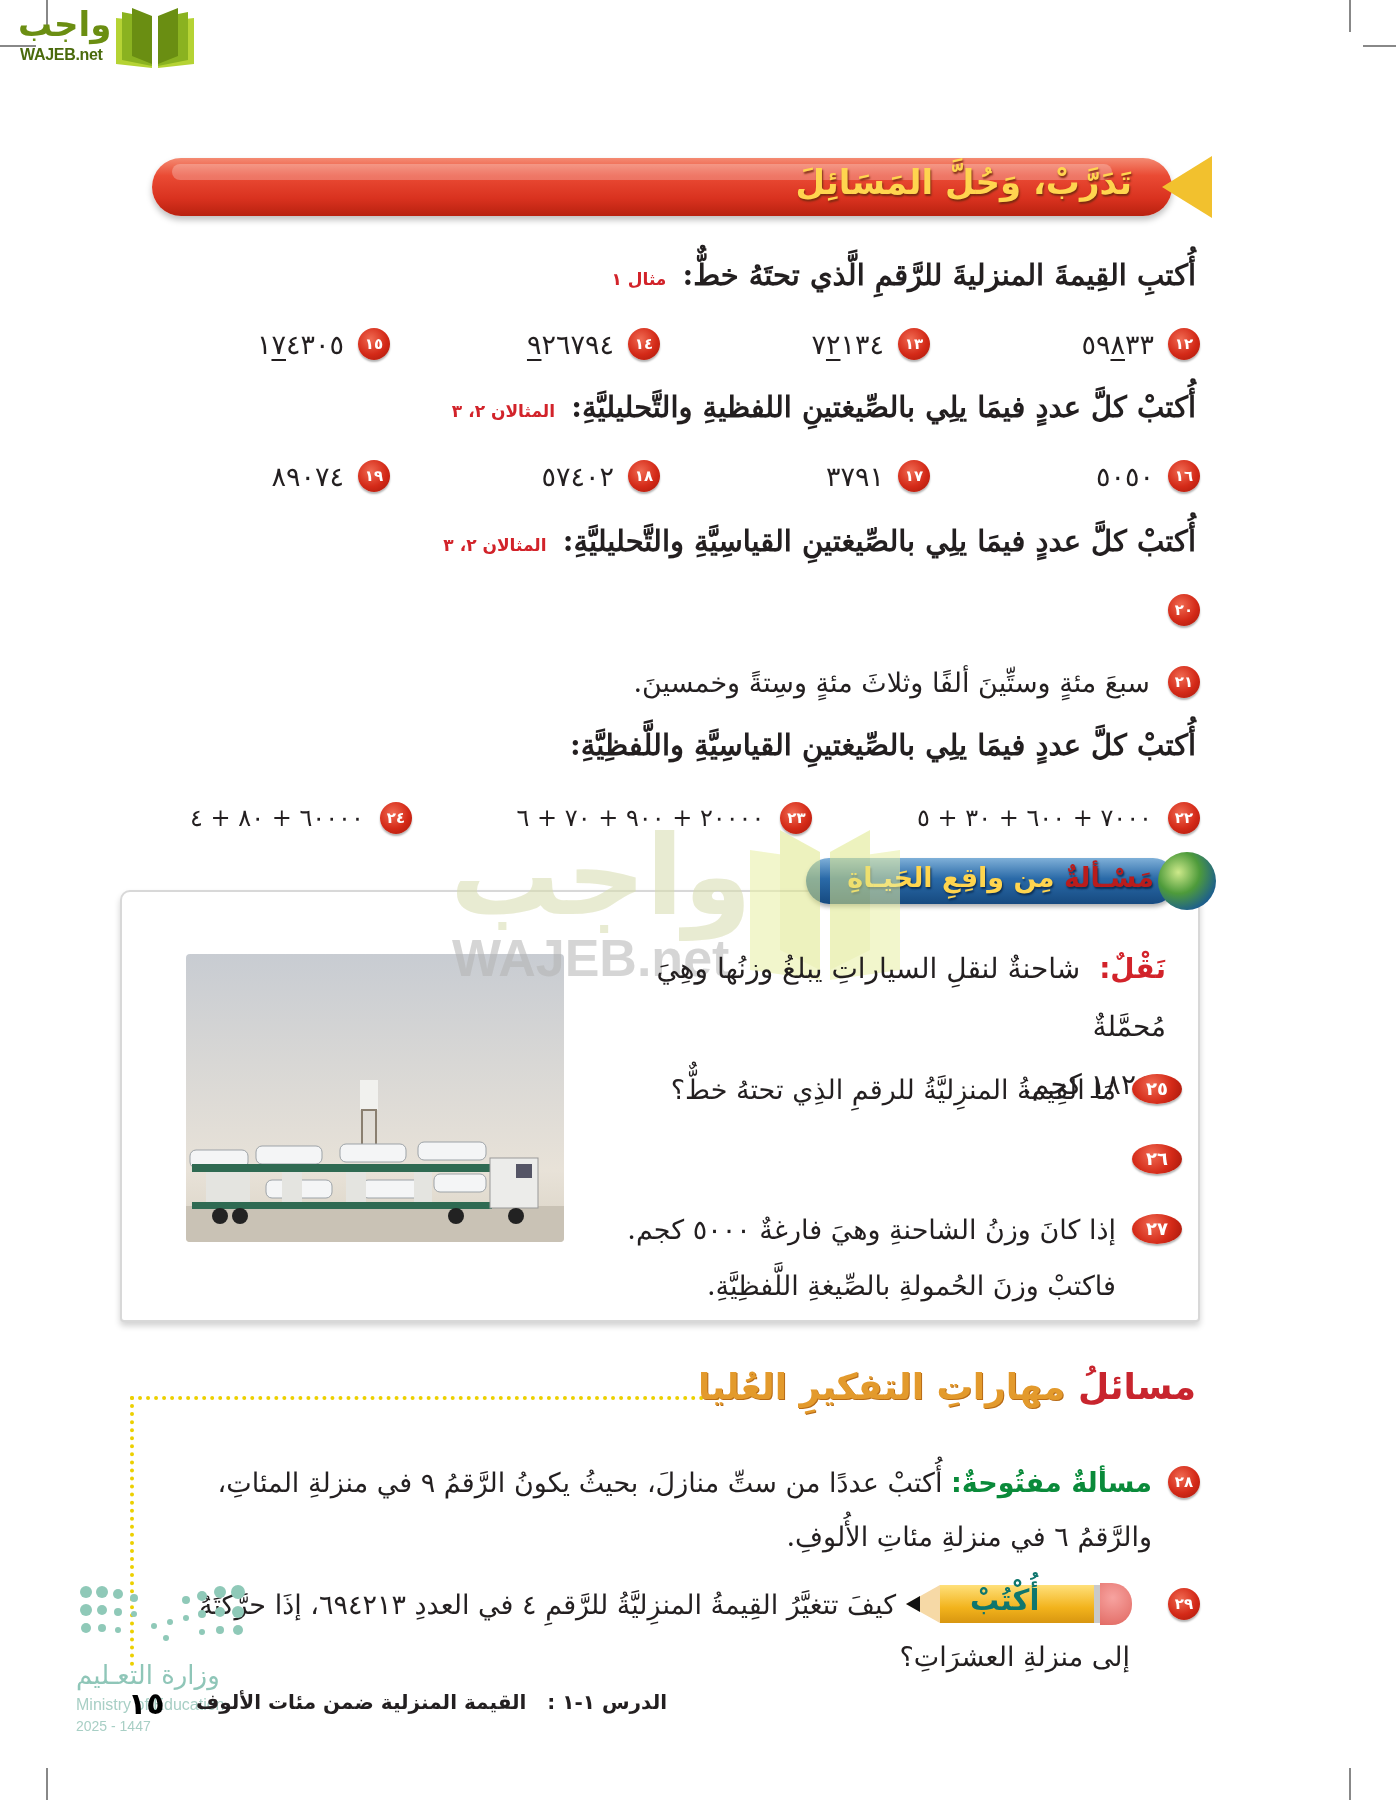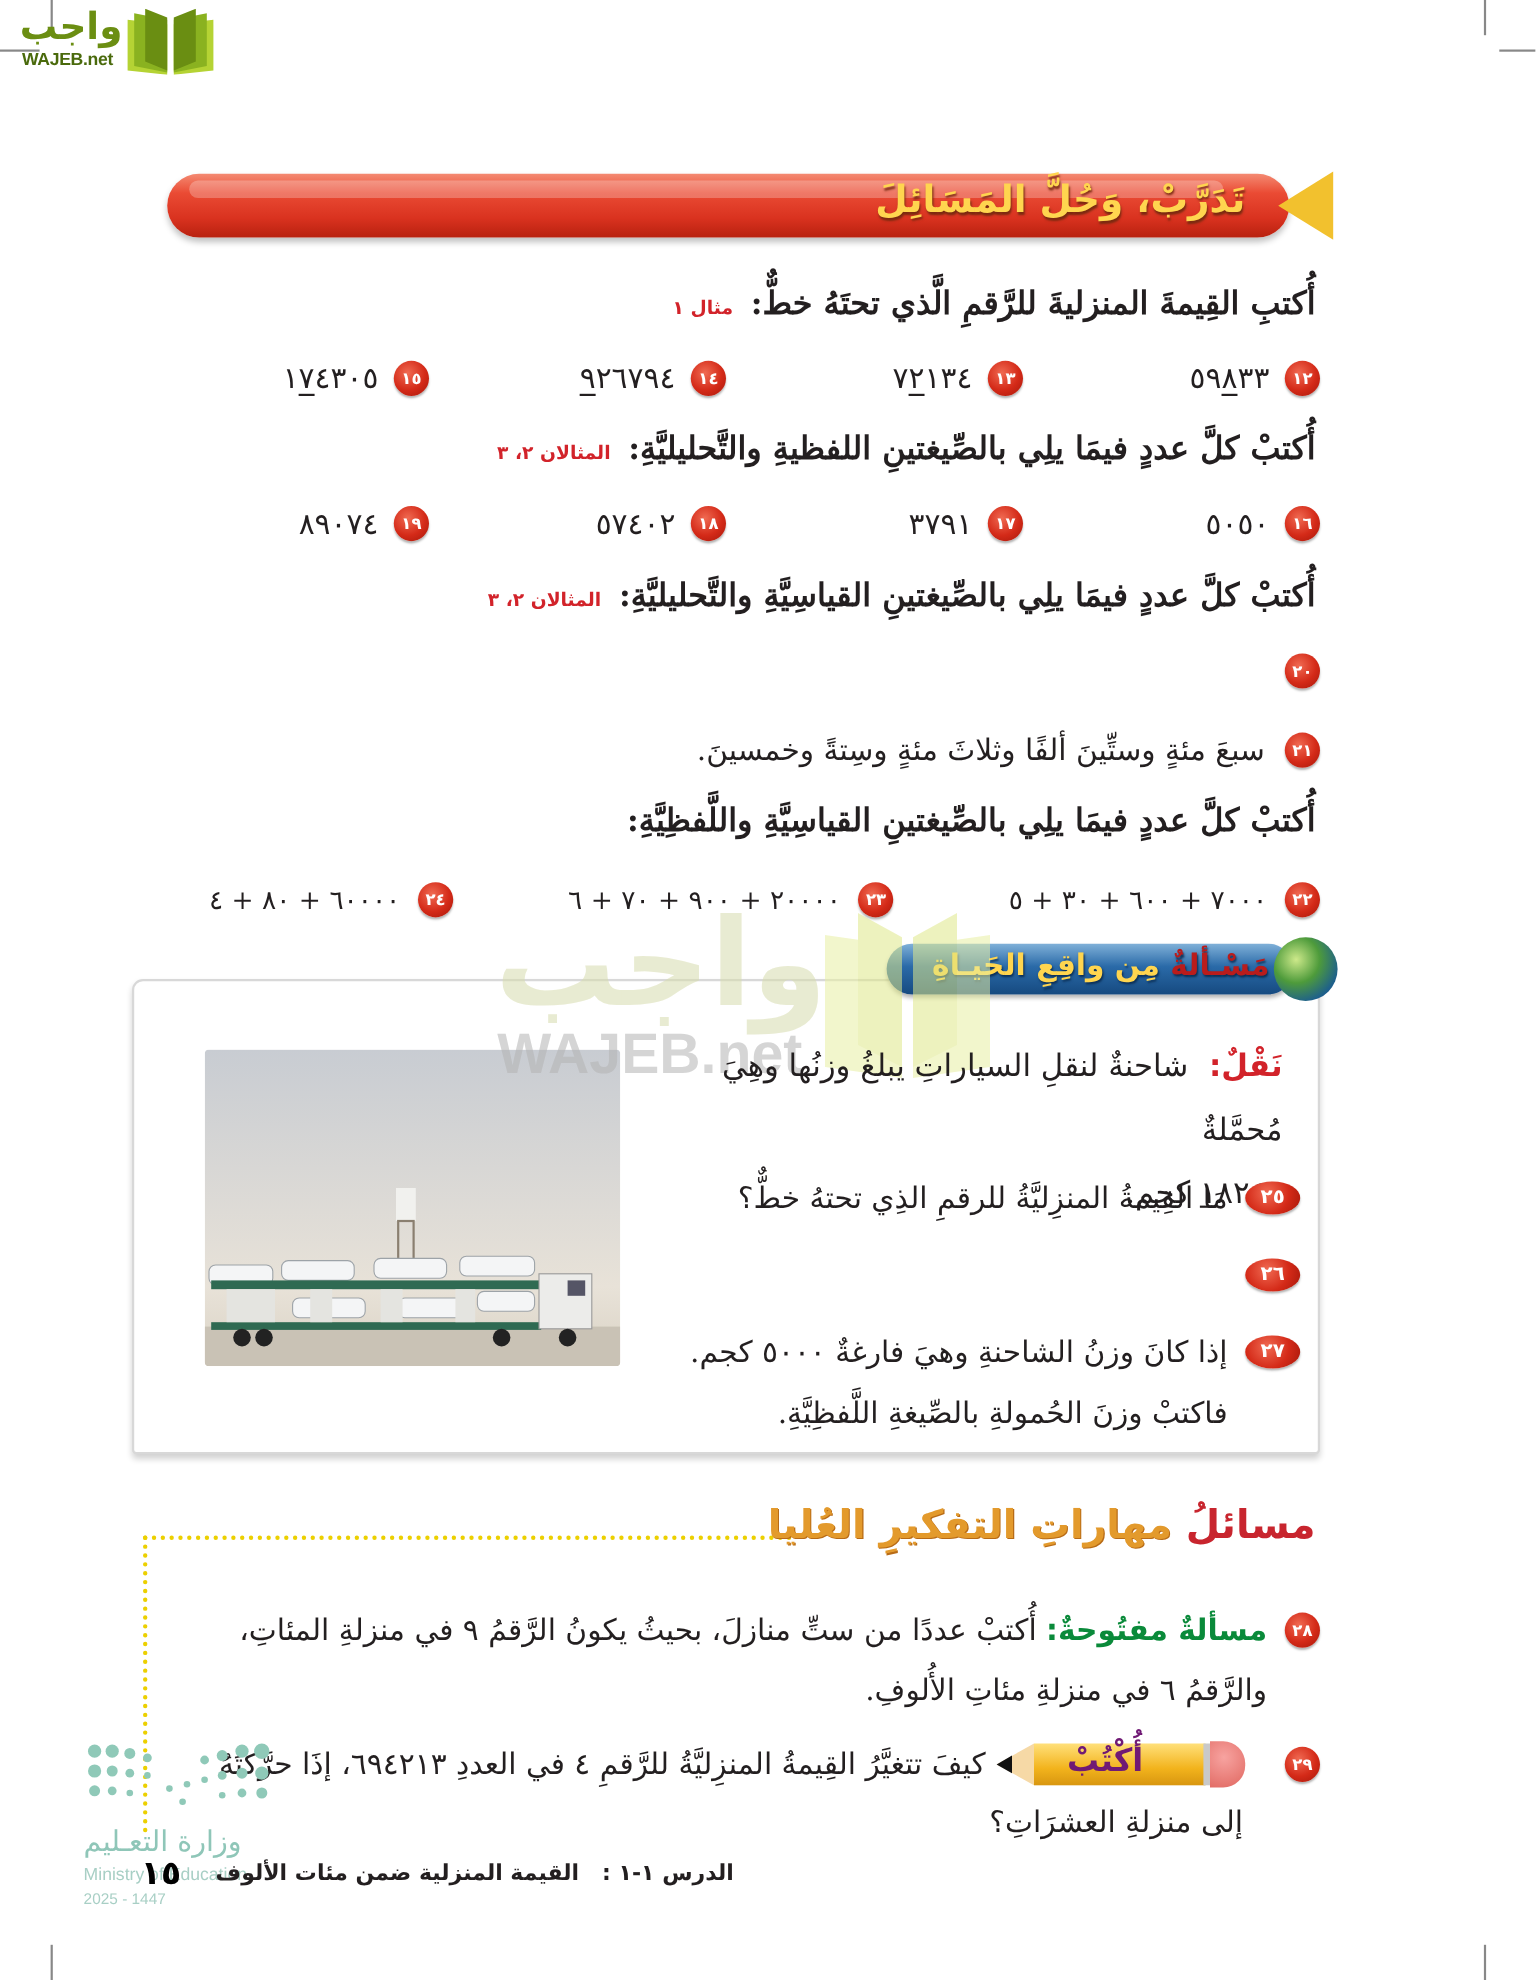--- a/index.html
+++ b/index.html
@@ -80,21 +80,21 @@
   .hot-q { position: absolute; right: 196px; display: flex; align-items: flex-start; gap: 16px; font-size: 27px; font-family: "DejaVu Serif", serif; line-height: 54px; }
   .hot-q .badge { margin-top: 10px; }
   .hot-q .lead { color: #0a8a3a; font-weight: bold; font-family: "DejaVu Sans", sans-serif; }
 
   .pencil { position: absolute; right: 264px; top: 1581px; width: 226px; height: 46px; }
   .pencil .body { position: absolute; left: 34px; top: 4px; width: 156px; height: 38px; background: linear-gradient(180deg,#ffe07a,#f2b31c 60%,#d89610); }
   .pencil .tip { position: absolute; left: 0; top: 4px; width: 0; height: 0; border-top: 19px solid transparent; border-bottom: 19px solid transparent; border-right: 34px solid #f6d9a6; }
   .pencil .lead { position: absolute; left: 0; top: 15px; width: 0; height: 0; border-top: 8px solid transparent; border-bottom: 8px solid transparent; border-right: 14px solid #111; }
   .pencil .band { position: absolute; left: 188px; top: 4px; width: 8px; height: 38px; background: #c9c9c9; }
   .pencil .eraser { position: absolute; left: 194px; top: 2px; width: 32px; height: 42px; border-radius: 0 20px 20px 0; background: radial-gradient(circle at 40% 35%, #f7a3a0, #e0665f); }
-  .pencil .label { position: absolute; left: 64px; top: 2px; font-size: 29px; font-weight: bold; color: #701a75; font-family: "DejaVu Sans", sans-serif; }
+  .pencil .label { position: absolute; left: 64px; top: 2px; font-size: 29px; font-weight: bold; color: #0f766e; font-family: "DejaVu Sans", sans-serif; }
 
   
   .moe-logo { position: absolute; left: 74px; top: 1582px; width: 180px; height: 160px; direction: ltr; }
   .moe-dots { position: absolute; left: 4px; top: 0; width: 170px; height: 64px; }
   .moe-ar { position: absolute; left: 2px; top: 78px; font-size: 26px; color: #8fc6b8; font-family: "DejaVu Sans", sans-serif; }
   .moe-en { position: absolute; left: 2px; top: 114px; font-size: 16px; color: #a8cfc5; font-family: "Liberation Sans", sans-serif; }
   .moe-year { position: absolute; left: 2px: top: 134px; font-size: 14px; color: #a8cfc5; font-family: "Liberation Sans", sans-serif; }
 
   .page-no { position: absolute; left: 128px; top: 1686px; font-size: 30px; font-weight: bold; color: #000; font-family: "DejaVu Sans", sans-serif; }
   .lesson-footer { position: absolute; left: 196px; top: 1690px; font-size: 20px; font-weight: bold; font-family: "DejaVu Sans", sans-serif; direction: rtl; white-space: nowrap; }

